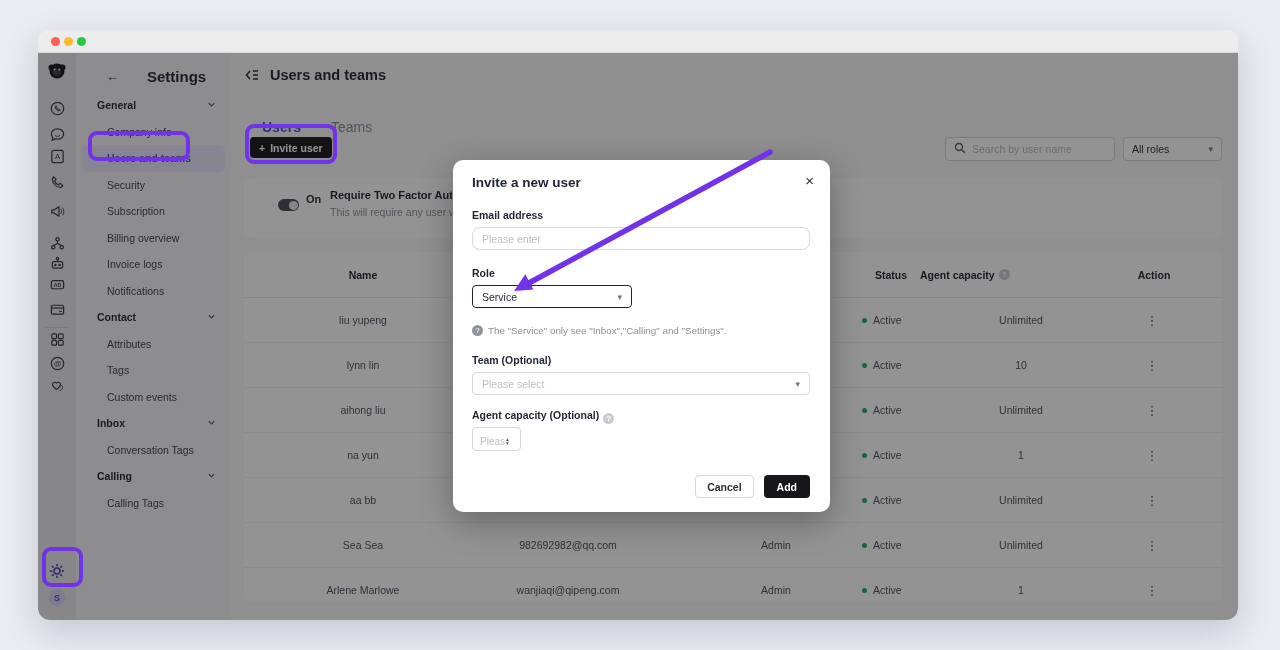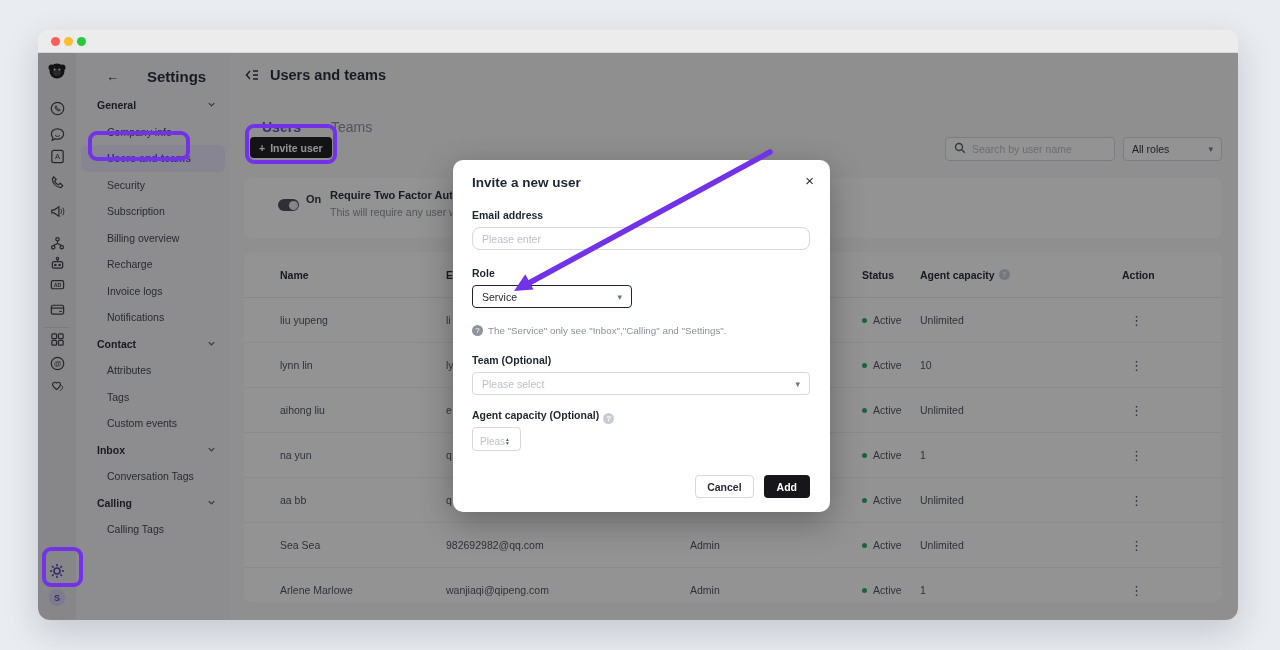--- a/index.html
+++ b/index.html
@@ -58,21 +58,21 @@
   .caret{color:#6f747d; font-size:9px;}
 
   .card{position:absolute; left:14px; right:16px; background:#fff; border-radius:8px;}
   .card-2fa{top:125px; height:60px;}
   .toggle{position:absolute; left:34px; top:21px; width:21px; height:12px; border-radius:7px; background:#4a4a52; cursor:pointer;}
   .toggle .knob{position:absolute; right:1.5px; top:1.5px; width:9px; height:9px; border-radius:50%; background:#e7e7ea;}
   .tgl-state{position:absolute; left:62px; top:15px; font-size:11px; font-weight:bold; color:#2a2d34;}
   .tfa-title{position:absolute; left:86px; top:11px; font-size:11px; font-weight:bold; white-space:nowrap; overflow:hidden; max-width:122px;}
   .tfa-sub{position:absolute; left:86px; top:28px; font-size:10.5px; color:#8a8f98; white-space:nowrap; overflow:hidden; max-width:122px;}
 
-  .card-table{top:199px; bottom:18px; overflow:hidden;}
+  .card-table{top:199px; bottom:18px; overflow:hidden;text-align:center;}
   .tgrid{display:grid; grid-template-columns:166px 244px 172px 58px 202px 1fr; align-items:center; padding:0 36px;}
   .thead{height:46px; font-size:10.5px; font-weight:bold; color:#23262e; border-bottom:1px solid #ececee;}
   .trow{height:45px; font-size:10.5px; color:#4a4f58; border-bottom:1px solid #f0f0f2;}
   .cell-status{display:flex; align-items:center; gap:6px;}
   .status-dot{width:5px; height:5px; border-radius:50%; background:var(--green); flex:none;}
   .kebab{color:#4a4f58; font-size:13px; padding:2px 12px 2px 8px; cursor:pointer; justify-self:start;}
   .help-circle{display:inline-flex; width:11px; height:11px; border-radius:50%; background:#c9cdd3; color:#fff; font-size:8px; align-items:center; justify-content:center; margin-left:4px; vertical-align:-2px; cursor:pointer;}
   .th-capacity{display:flex; align-items:center;}
 
   
@@ -242,23 +242,20 @@
           <div class="nav-row">
             <span class="nav-item-label">Security</span>
           </div>
           <div class="nav-row">
             <span class="nav-item-label">Subscription</span>
           </div>
           <div class="nav-row">
             <span class="nav-item-label">Billing overview</span>
           </div>
           <div class="nav-row">
-            <span class="nav-item-label">Recharge</span>
-          </div>
-          <div class="nav-row">
             <span class="nav-item-label">Invoice logs</span>
           </div>
           <div class="nav-row">
             <span class="nav-item-label">Notifications</span>
           </div>
           <div class="nav-row">
             <span class="nav-group-label">Contact</span>
             <span class="nav-chevron"><svg width="9" height="9" viewBox="0 0 10 10" fill="none" stroke="currentColor" stroke-width="1.4">
                 <path d="M2 3.5l3 3 3-3"></path>
               </svg></span>

